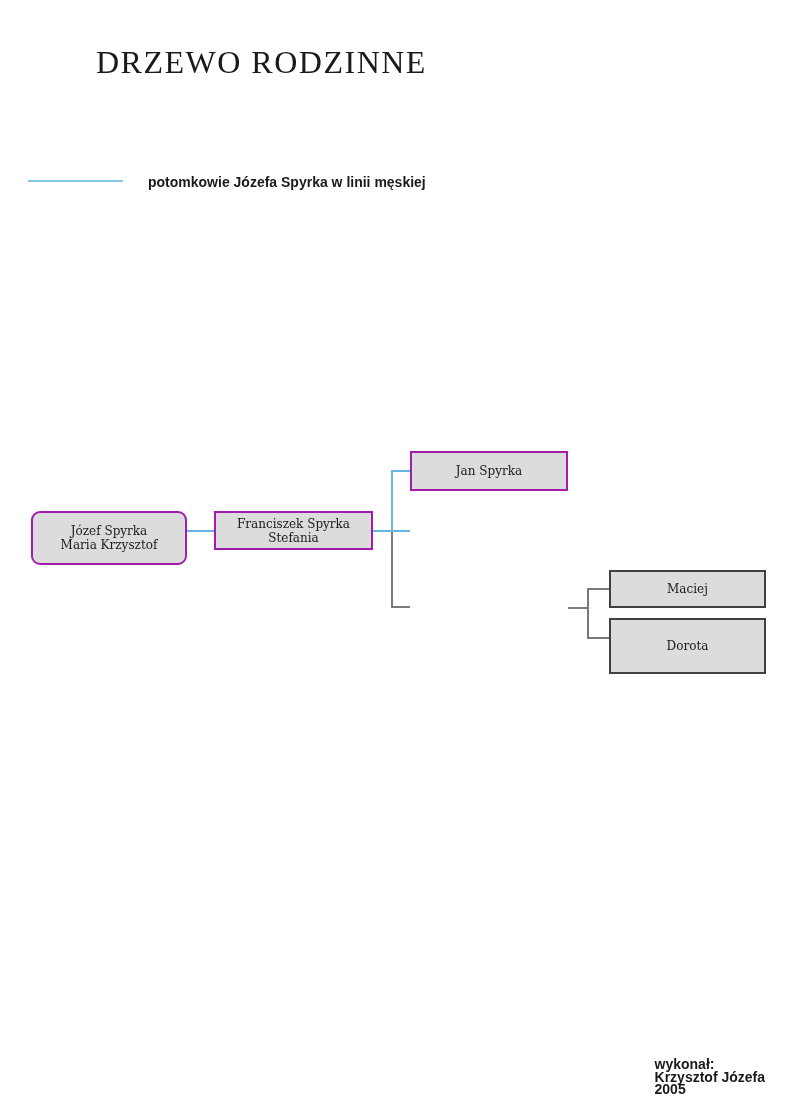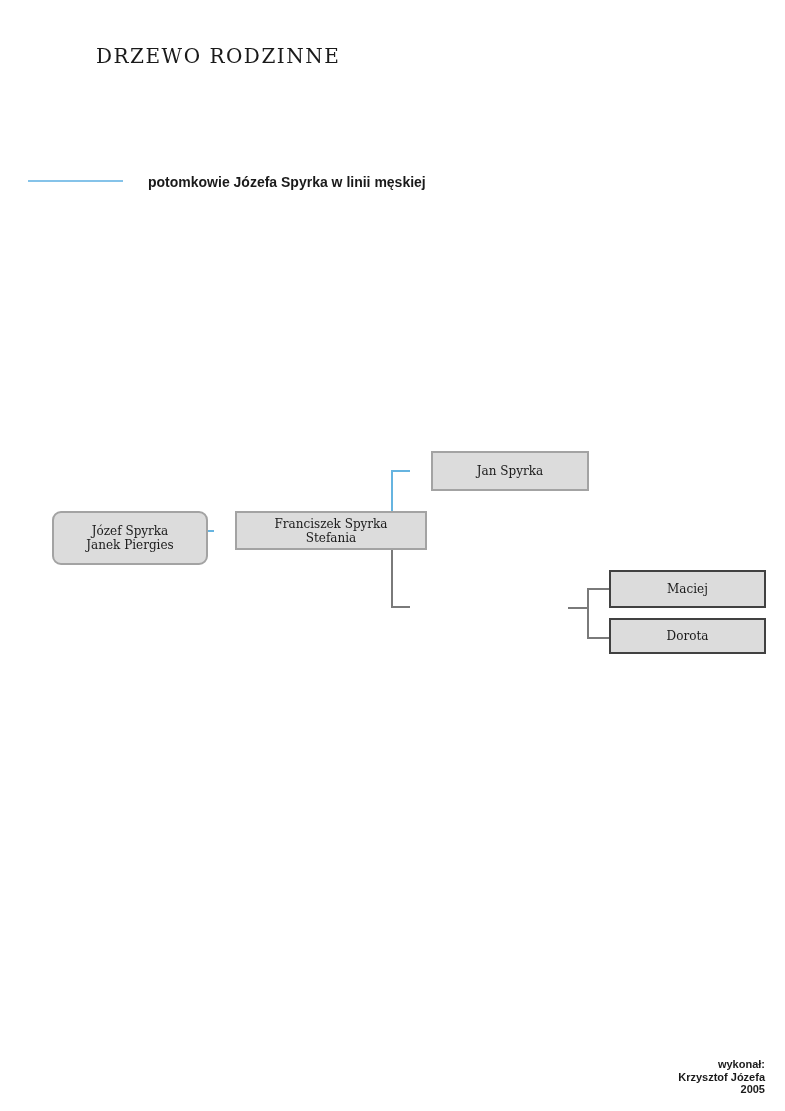--- a/index.html
+++ b/index.html
@@ -8,24 +8,25 @@
     width: 785px;
     height: 1111px;
     background: #ffffff;
     overflow: hidden;
     font-family: "DejaVu Serif", serif;
     color: #1a1a1a;
   }
   .title-small {
     position: absolute;
     left: 96px; top: 44px;
-    font-size: 20px;
+    font-size: 32px;
     letter-spacing: 1.5px;
     font-weight: 500;
     white-space: nowrap;
+    font-family: Liberation Serif, serif;
   }
   .title-large {
     position: absolute;
     left: 56px; top: 91px;
     font-size: 34px;
     font-weight: 500;
     white-space: nowrap;
   }
   .legend-line {
     position: absolute;
@@ -47,31 +48,31 @@
     background: #dcdcdc;
     display: flex;
     flex-direction: column;
     align-items: center;
     justify-content: center;
     text-align: center;
     font-size: 12px;
     line-height: 14px;
     color: #1a1a1a;
   }
-  .node.blue { border: 2px solid #a3a3a3; margin-left: 21px; }
+  .node.blue { border: 2px solid #a21caf; }
   .node.dark { border: 2px solid #414141; }
   .conn { position: absolute; }
   .conn.blue { background: #66b4e0; }
   .conn.gray { background: #7a7a7a; }
   .footer {
     position: absolute;
     right: 20px; top: 1058px;
-    text-align: right;
+    text-align: left;
     font-family: "Liberation Sans", sans-serif;
-    font-size: 11px;
+    font-size: 14px;
     font-weight: bold;
     line-height: 12.5px;
     color: #1a1a1a;
   }
 </style>
 </head>
 <body>
 
 <div class="page">
 
@@ -87,39 +88,39 @@
 
   <div class="conn gray" style="left:391px; top:532px; width:2px; height:76px;"></div>
   <div class="conn gray" style="left:391px; top:606px; width:19px; height:2px;"></div>
   <div class="conn gray" style="left:568px; top:607px; width:19px; height:2px;"></div>
   <div class="conn gray" style="left:587px; top:588px; width:2px; height:51px;"></div>
   <div class="conn gray" style="left:589px; top:588px; width:20px; height:2px;"></div>
   <div class="conn gray" style="left:589px; top:637px; width:20px; height:2px;"></div>
 
   <div class="node blue" style="left:31px; top:511px; width:156px; height:54px;border-radius:9px;">
     <span>Józef Spyrka</span>
-    <span>Janek Piergies</span>
+    <span>Maria Krzysztof</span>
   </div>
 
-  <div class="node blue" style="left:214px; top:511px; width:192px; height:39px;text-align:right;">
+  <div class="node blue" style="left:214px; top:511px; width:159px; height:39px;text-align:right;">
     <span>Franciszek Spyrka</span>
     <span>Stefania</span>
   </div>
 
   <div class="node blue" style="left:410px; top:451px; width:158px; height:40px;">
     <span>Jan Spyrka</span>
   </div>
 
 
 
   <div class="node dark" style="left:609px; top:570px; width:157px; height:38px;">
     <span>Maciej</span>
   </div>
 
-  <div class="node dark" style="left:609px; top:618px; width:157px; height:36px;">
+  <div class="node dark" style="left:609px; top:618px; width:157px; height:56px;">
     <span>Dorota</span>
   </div>
 
   <div class="footer">
     <div>wykonał:</div>
     <div>Krzysztof Józefa</div>
     <div>2005</div>
   </div>
 
 </div>

